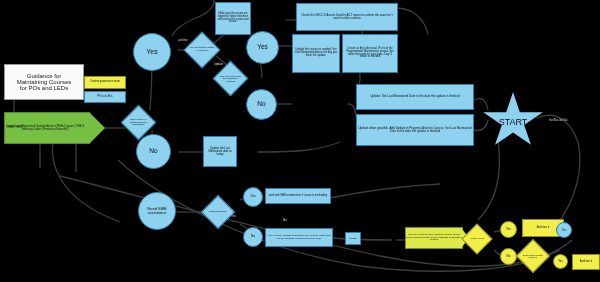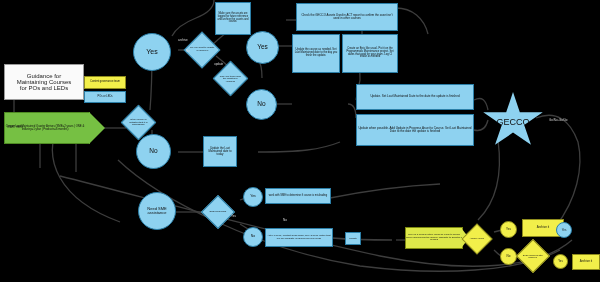--- a/index.html
+++ b/index.html
@@ -213,21 +213,21 @@
 
   <div class="node yellowbox" style="left:572px;top:254px;width:28px;height:16px;font-size:3px;">
     <span class="t">Archive it</span>
   </div>
 
   <div class="node box" style="left:345px;top:232px;width:16px;height:13px;font-size:2.2px;">
     <span class="t">escalate</span>
   </div>
 
   <div class="node star" style="left:482px;top:92px;width:62px;height:58px;font-size:9px;">
-    <span class="t" style="margin-top:4px;">GECCO</span>
+    <span class="t" style="margin-top:4px;">START</span>
   </div>
   <div class="lbl" style="left:549px;top:118px;">Go/No-Go/Go</div>
 
   <div class="wirelbl" style="left:178px;top:38px;">archive</div>
   <div class="wirelbl" style="left:214px;top:62px;">update</div>
   <div class="wirelbl" style="left:186px;top:49px;">No</div>
   <div class="wirelbl" style="left:231px;top:214px;">Yes</div>
   <div class="wirelbl" style="left:283px;top:218px;">No</div>
 
 </div>

